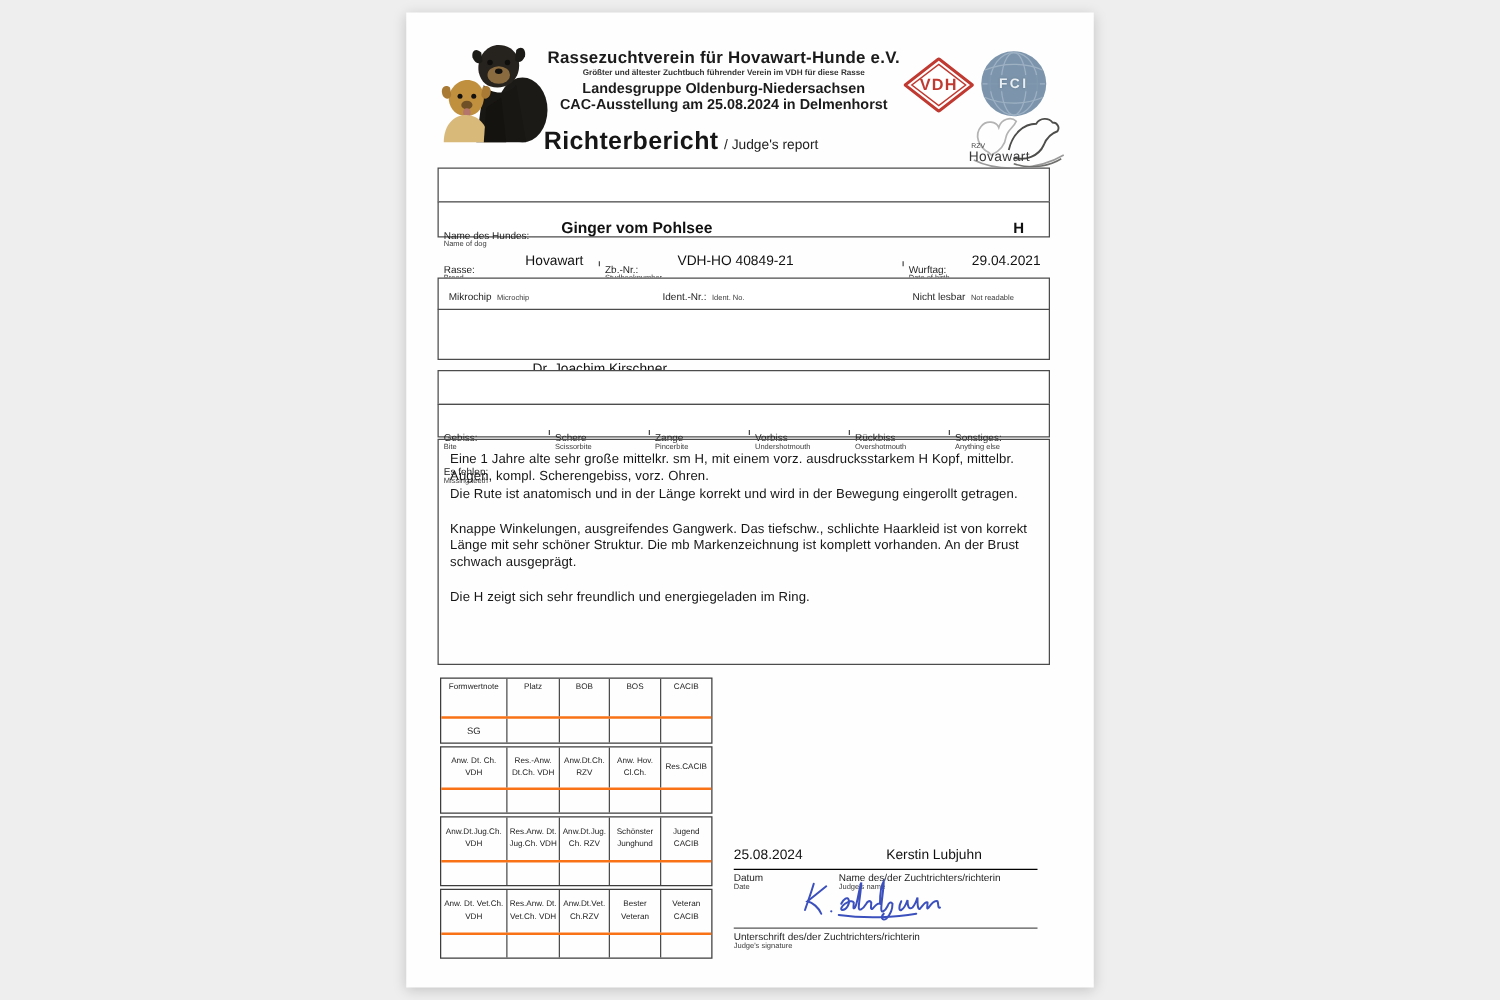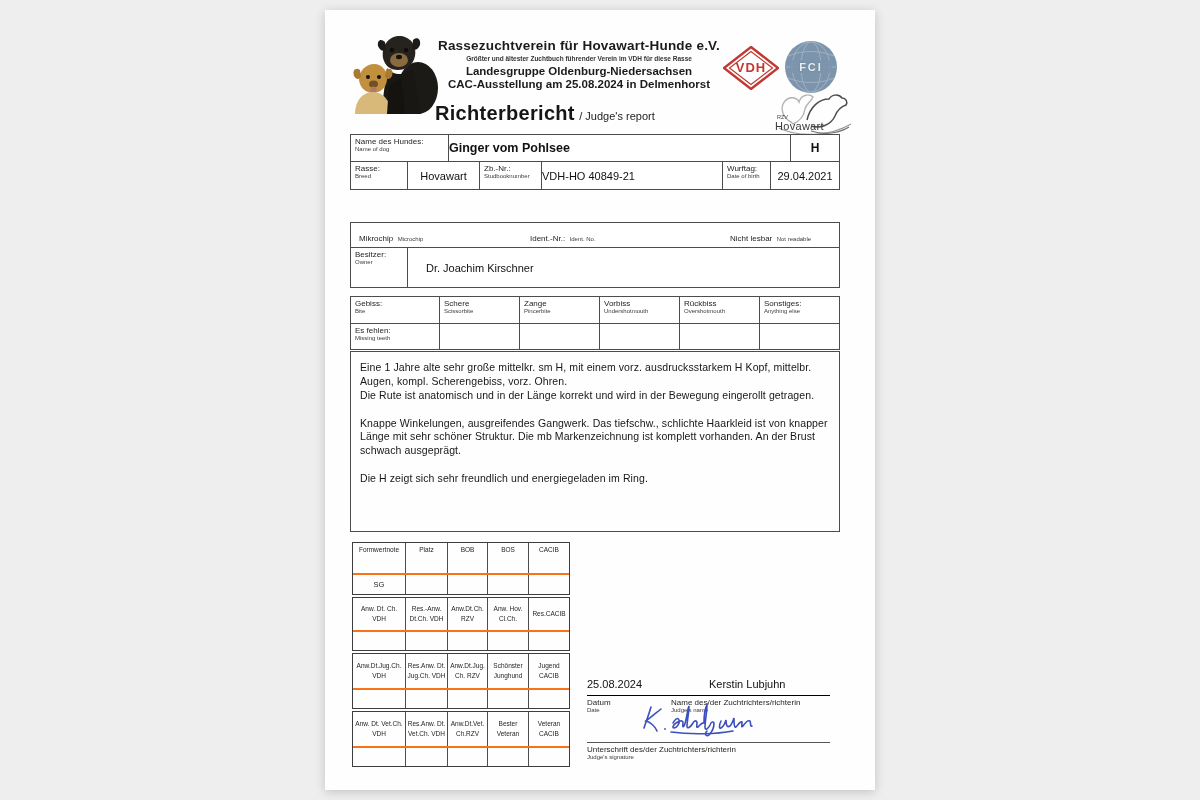--- a/index.html
+++ b/index.html
@@ -28,21 +28,21 @@
       font-size:13px; font-weight:bold; color:#c13a32; letter-spacing:1px; }
   .fci-logo { position:absolute; left:459px; top:30px; width:54px; height:54px; }
   .fci-logo .logo-text { position:absolute; left:0; top:21px; width:54px; text-align:center;
       font-size:11px; font-weight:bold; color:#e9eef2; letter-spacing:2px; text-shadow:0 0 2px #5a748c; }
   .rzv-logo { position:absolute; left:426px; top:78px; width:104px; height:52px; }
   .rzv-abbr { position:absolute; left:26px; top:26px; font-size:5.5px; color:#444; }
   .rzv-word { position:absolute; left:24px; top:32px; font-size:11px; color:#3a3a3a; letter-spacing:.3px; }
   
   .box { position:absolute; left:25px; width:490px; }
   .frow { display:flex; border:1px solid #4c4c4c; margin-top:-1px; background:#fff; }
-  .c { border-left:1px solid #4c4c4c; display:flex; }
+  .c { border-left:1px solid #4c4c4c; display:flex;margin-top:47px; }
   .c:first-child { border-left:none; }
   .lblc { flex-direction:column; padding:2px 4px; justify-content:flex-start; }
   .l-de { font-size:8px; color:#1e1e1e; line-height:1.15; }
   .l-en { font-size:6px; color:#3c3c3c; line-height:1.2; }
   .valc { align-items:center; font-size:11px; color:#111; }
   .pad { padding-left:0; }
   .ctr { justify-content:center; }
   .bold { font-weight:bold; }
   
   .t1 { top:125px; }
@@ -258,21 +258,21 @@
       <div class="c bwn"></div>
       <div class="c bwn"></div>
       <div class="c bwn"></div>
       <div class="c bwn"></div>
     </div>
   </div>
 
   <div class="comment-box">
     <p>Eine 1 Jahre alte sehr große mittelkr. sm H, mit einem vorz. ausdrucksstarkem H Kopf, mittelbr. Augen, kompl. Scherengebiss, vorz. Ohren.
 Die Rute ist anatomisch und in der Länge korrekt und wird in der Bewegung eingerollt getragen.</p>
-    <p>Knappe Winkelungen, ausgreifendes Gangwerk. Das tiefschw., schlichte Haarkleid ist von knapper Länge mit sehr schöner Struktur. Die mb Markenzeichnung ist komplett vorhanden. An der Brust schwach ausgeprägt.</p>
+    <p>Knappe Winkelungen, ausgreifendes Gangwerk. Das tiefschw., schlichte Haarkleid ist von korrekt Länge mit sehr schöner Struktur. Die mb Markenzeichnung ist komplett vorhanden. An der Brust schwach ausgeprägt.</p>
     <p>Die H zeigt sich sehr freundlich und energiegeladen im Ring.</p>
   </div>
 
   <div class="awards">
     <div class="agroup">
       <div class="arow rh-head">
         <div class="acell ahead aw0">Formwertnote</div>
         <div class="acell ahead aw1">Platz</div>
         <div class="acell ahead aw2">BOB</div>
         <div class="acell ahead aw3">BOS</div>

